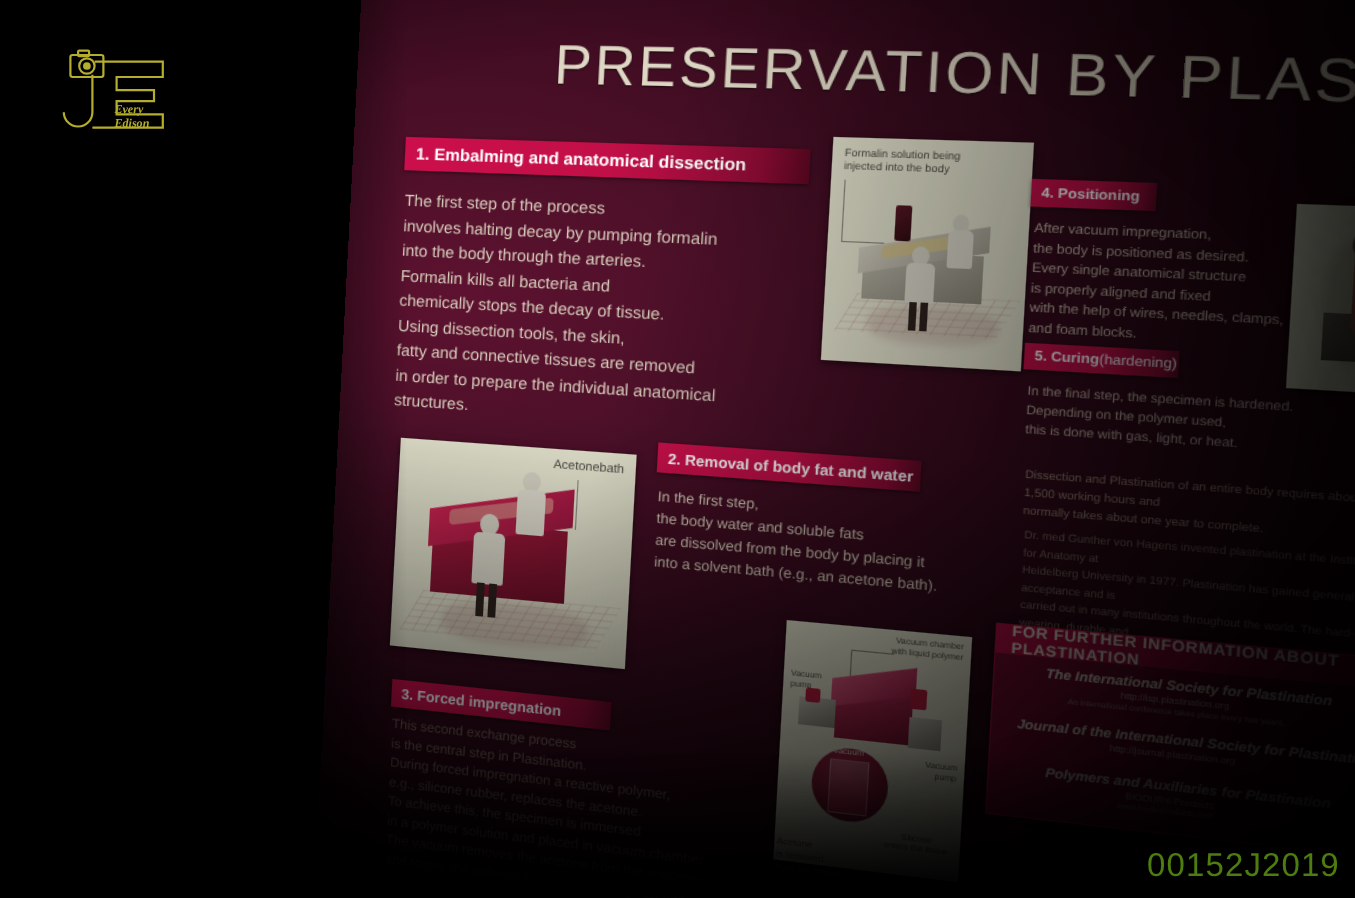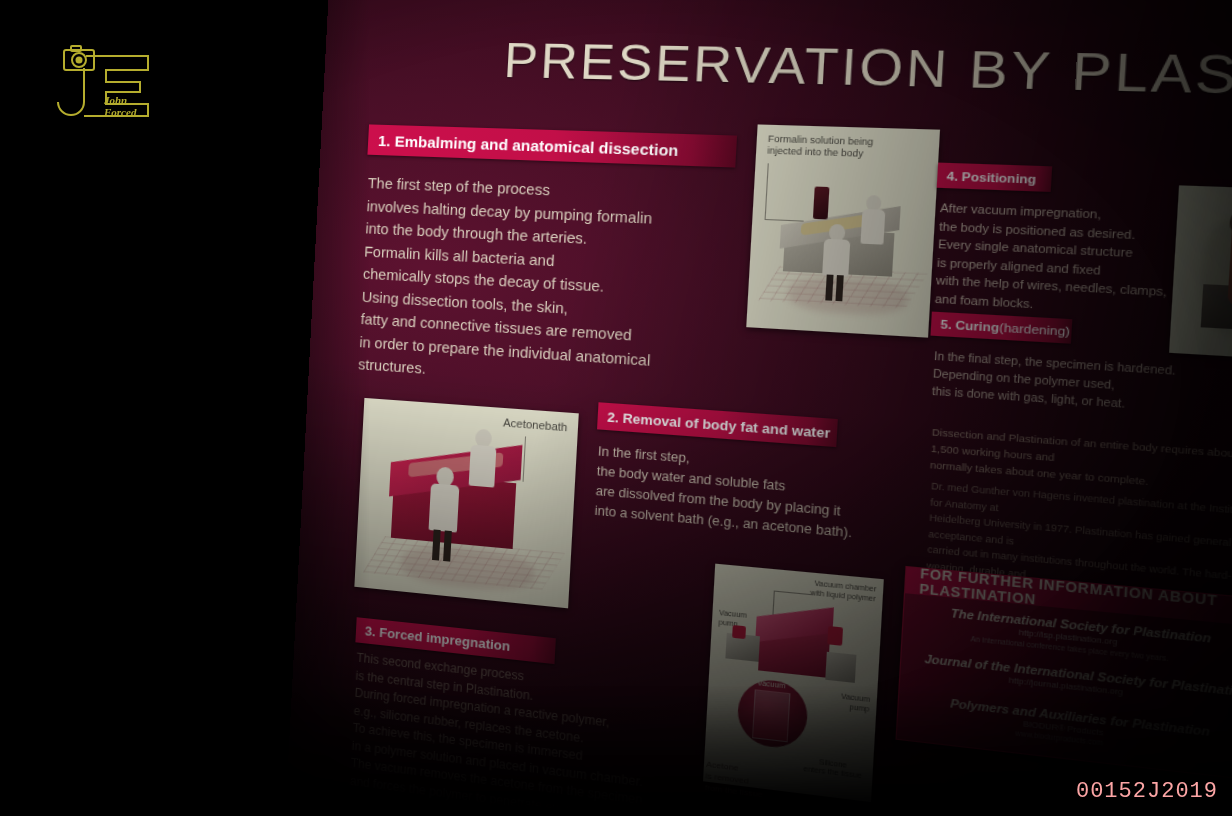--- a/index.html
+++ b/index.html
@@ -101,21 +101,21 @@
       radial-gradient(115% 110% at 52% 46%, rgba(0,0,0,0) 38%, rgba(0,0,0,.45) 68%, rgba(0,0,0,.88) 88%, #000 100%),
       linear-gradient(90deg, #000 0%, rgba(0,0,0,.92) 18%, rgba(0,0,0,0) 30%),
       linear-gradient(0deg, #000 0%, rgba(0,0,0,.55) 6%, rgba(0,0,0,0) 16%);
   }
 
   
   #wm{position:absolute;left:44px;top:42px;width:118px;height:82px;}
   #wm svg{display:block;}
   #serial{
     position:absolute;right:14px;bottom:12px;
-    color:#fca5a5;font-family:Liberation Mono, monospace;font-size:22px;letter-spacing:1px;
+    color:#4d7c0f;font-family:Liberation Sans, sans-serif;font-size:30px;letter-spacing:1px;
   }
 </style>
 </head>
 <body>
 
 <div id="stage">
 
   <div id="panel-wrap">
     <div id="panel">
 
@@ -284,17 +284,17 @@
     <svg width="118" height="82" viewBox="0 0 118 82" fill="none" stroke="#b5ad2e" stroke-width="2">
       <g>
         <rect x="20" y="8" width="30" height="20" rx="2"></rect>
         <rect x="27" y="4" width="10" height="5" rx="1"></rect>
         <circle cx="35" cy="18" r="7"></circle>
         <circle cx="35" cy="18" r="3.5" fill="#b5ad2e" stroke="none"></circle>
       </g>
       <path d="M42 14 H104 V28 H62 V40 H96 V50 H62 V62 H104 V74 H40"></path>
       <path d="M40 26 V60 a13 13 0 0 1 -26 0"></path>
     </svg>
-    <div style="position:absolute;left:60px;top:52px;color:#b5ad2e;font-family:'Liberation Serif',serif;font-style:italic;font-size:11px;font-weight:bold;">John Forced</div>
+    <div style="position:absolute;left:60px;top:52px;color:#b5ad2e;font-family:'Liberation Serif',serif;font-style:italic;font-size:11px;font-weight:bold;">Every Edison</div>
   </div>
 
   <div id="serial">00152J2019</div>
 </div>
 
 </body></html>

